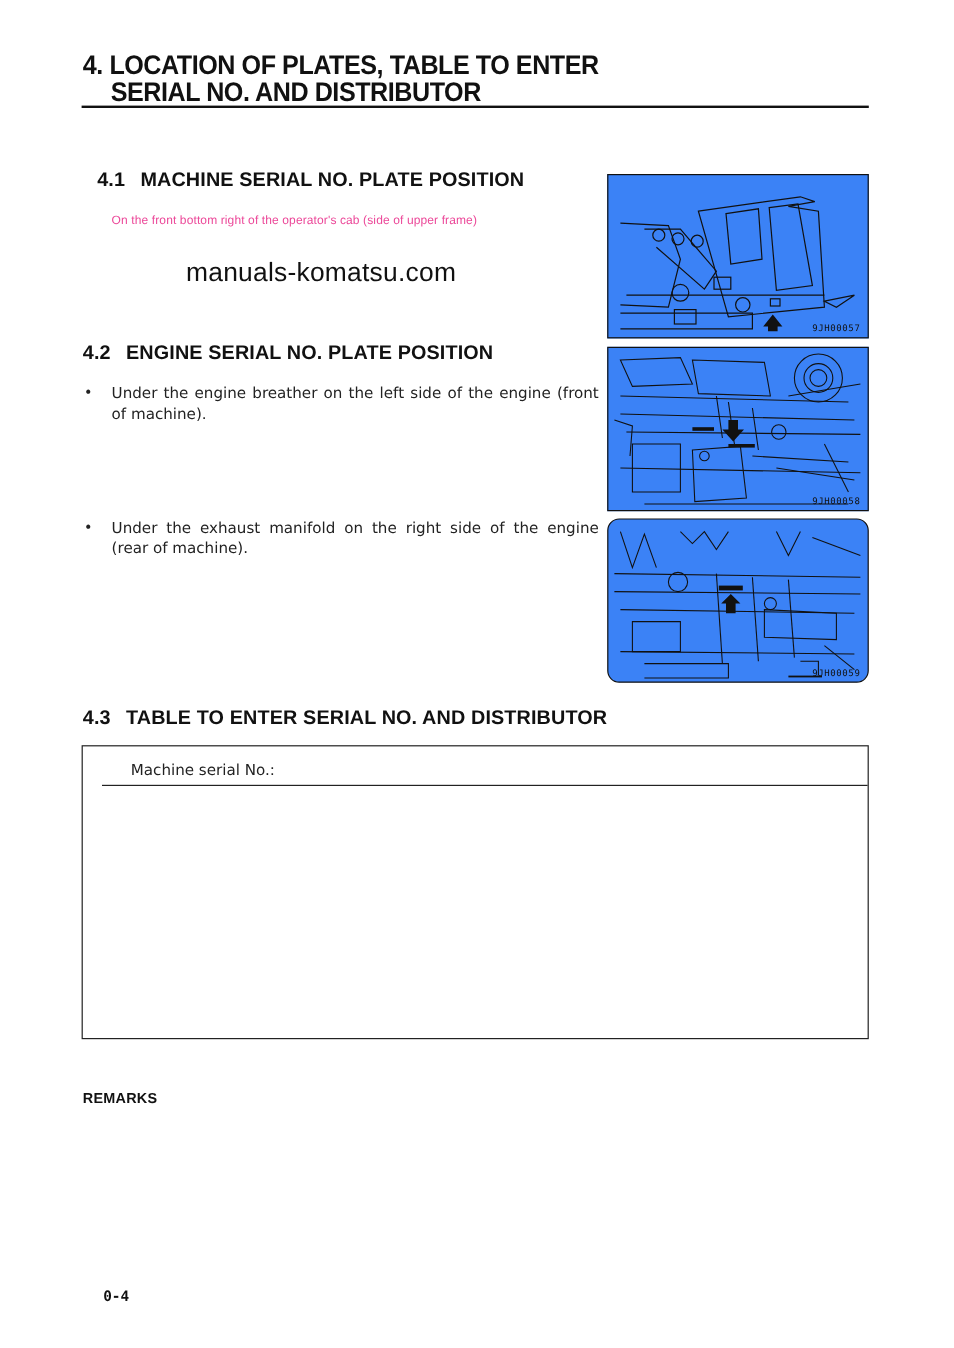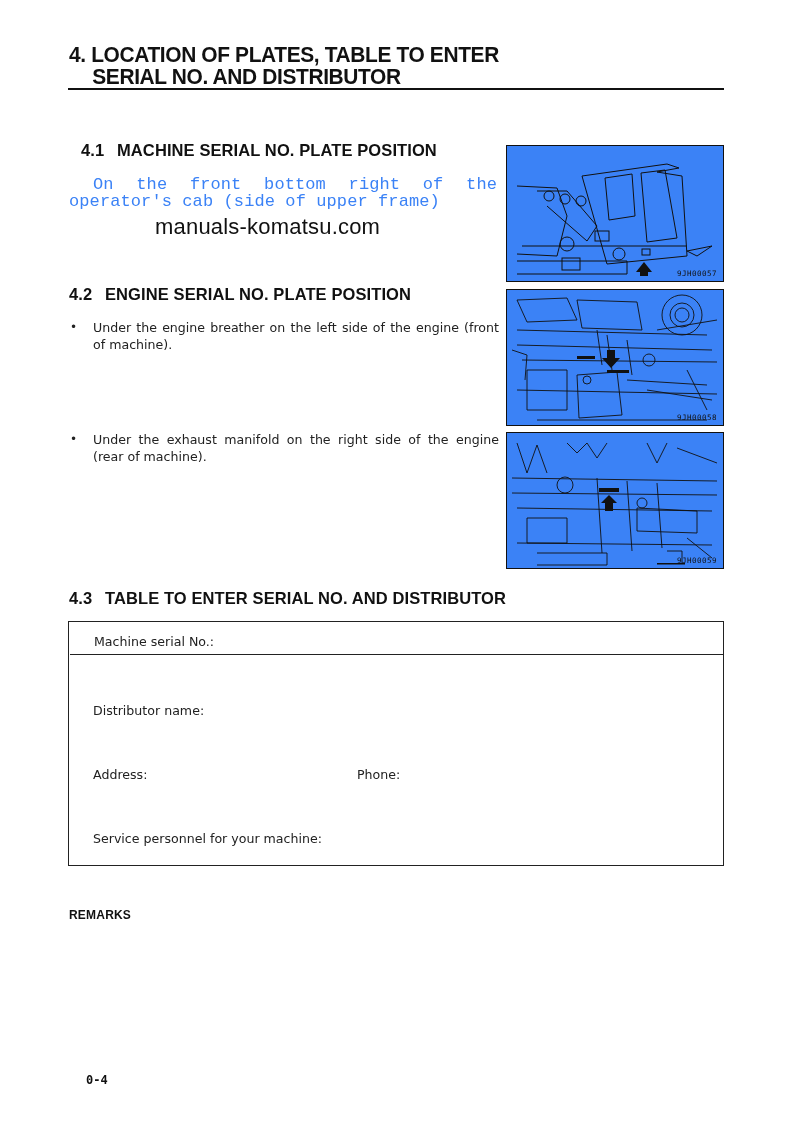--- a/index.html
+++ b/index.html
@@ -6,35 +6,35 @@
     body { width: 795px; height: 1123px; position: relative; overflow: hidden; color: #111; font-family: "Liberation Sans", sans-serif; }
     .abs { position: absolute; }
 
     .page-title { left: 69px; top: 44px; font-size: 22.5px; font-weight: bold; line-height: 22px; letter-spacing: -0.4px; transform: scaleX(0.93); transform-origin: left top; white-space: nowrap; }
     .page-title .line2 { display: block; padding-left: 25px; }
     .title-rule { left: 68px; top: 88px; width: 656px; height: 0; border-top: 2px solid #111; }
 
     .sec-heading { font-size: 16.5px; font-weight: bold; white-space: nowrap; letter-spacing: 0.1px; }
     .sec-heading .num { display: inline-block; width: 36px; }
 
-    .body-text { font-size: 17px; line-height: 17px; color: #3b82f6; font-family: Liberation Mono, monospace; letter-spacing: 0.1px; }
+    .body-text { font-size: 10px; line-height: 17px; color: #ec4899; font-family: Liberation Sans, sans-serif; letter-spacing: 0.1px; }
     .body-text .indent { padding-left: 24px; }
 
     .bullet-item { position: absolute; left: 69px; width: 430px; font-size: 12.6px; line-height: 17px; color: #222; font-family: "DejaVu Sans", sans-serif; }
     .bullet-item .dot { position: absolute; left: 1px; top: 0; font-size: 12px; }
     .bullet-item .txt { display: block; padding-left: 24px; }
 
     .watermark { left: 155px; top: 214px; font-size: 22px; color: #111; font-family: "Liberation Sans", sans-serif; letter-spacing: 0.2px; }
 
     .figure { position: absolute; border: 1.5px solid #111; background: #3b82f6; overflow: hidden; box-sizing: border-box; }
     .figure svg { position: absolute; left: 0; top: 0; }
     .fig-code { position: absolute; right: 6px; bottom: 3px; font-family: "DejaVu Sans Mono", monospace; font-size: 7.5px; letter-spacing: 0.5px; color: #111; }
 
     .serial-table { left: 68px; top: 621px; width: 656px; height: 245px; border: 1.2px solid #222; box-sizing: border-box; }
-    .serial-table .row { position: absolute; left: 1px; right: 0; border-bottom: 1.2px solid #222; text-decoration: underline; }
+    .serial-table .row { position: absolute; left: 16px; right: 0; border-bottom: 1.2px solid #222; text-decoration: underline; }
     .field-label { position: absolute; font-size: 12.6px; color: #222; font-family: "DejaVu Sans", sans-serif; white-space: nowrap; }
 
     .remarks { left: 69px; top: 880px; font-size: 12px; font-weight: bold; letter-spacing: 0.2px; margin-top: 28px; }
     .page-num { left: 70px; top: 1073px; font-size: 12px; font-family: "DejaVu Sans Mono", monospace; font-weight: bold; margin-left: 16px; }
   </style>
 </head>
 <body>
 
 <div class="abs page-title">
   <span>4. LOCATION OF PLATES, TABLE TO ENTER</span>
@@ -115,21 +115,21 @@
         <path d="M100 45 L105 80"></path>
         <path d="M120 50 L125 85"></path>
     </g>
     <path d="M100 60 L108 60 L108 68 L113 68 L104 78 L95 68 L100 68 Z" fill="#111"></path>
     <rect x="70" y="66" width="18" height="3" fill="#111"></rect>
     <rect x="100" y="80" width="22" height="3" fill="#111"></rect>
   </svg>
   <span class="fig-code">9JH00058</span>
 </div>
 
-<div class="figure" style="left:506px; top:432px; width:218px; height:137px;">
+<div class="figure" style="left:506px; top:432px; width:218px; height:137px;border-radius:10px;">
   <svg width="218" height="137" viewBox="0 0 218 137">
     <g fill="none" stroke="#111" stroke-width="0.9">
       <path d="M10 10 L20 40 L30 12 L40 40"></path>
         <path d="M60 10 L70 20 L80 10 L90 25 L100 10"></path>
       <path d="M140 10 L150 30 L160 10"></path>
         <path d="M170 15 L210 30"></path>
       <circle cx="58" cy="52" r="8"></circle>
       <path d="M5 45 L210 48"></path>
         <path d="M5 60 L210 62"></path>
         <path d="M10 75 L205 78"></path>
@@ -152,23 +152,17 @@
 </div>
 
 <div class="abs sec-heading" style="left:69px; top:589px;">
   <span class="num">4.3</span><span>TABLE TO ENTER SERIAL NO. AND DISTRIBUTOR</span>
 </div>
 
 <div class="abs serial-table">
   <div class="row" style="top:0; height:32px;">
     <span class="field-label" style="left:24px; top:12px;">Machine serial No.:</span>
   </div>
-  <div style="position:absolute; left:0; right:0; top:67px; bottom:0;">
-    <span class="field-label" style="left:24px; top:14px;">Distributor name:</span>
-    <span class="field-label" style="left:24px; top:78px;">Address:</span>
-    <span class="field-label" style="left:288px; top:78px;">Phone:</span>
-    <span class="field-label" style="left:24px; top:142px;">Service personnel for your machine:</span>
-  </div>
 </div>
 
 <div class="abs remarks">REMARKS</div>
 
 <div class="abs page-num">0-4</div>
 
 </body></html>

